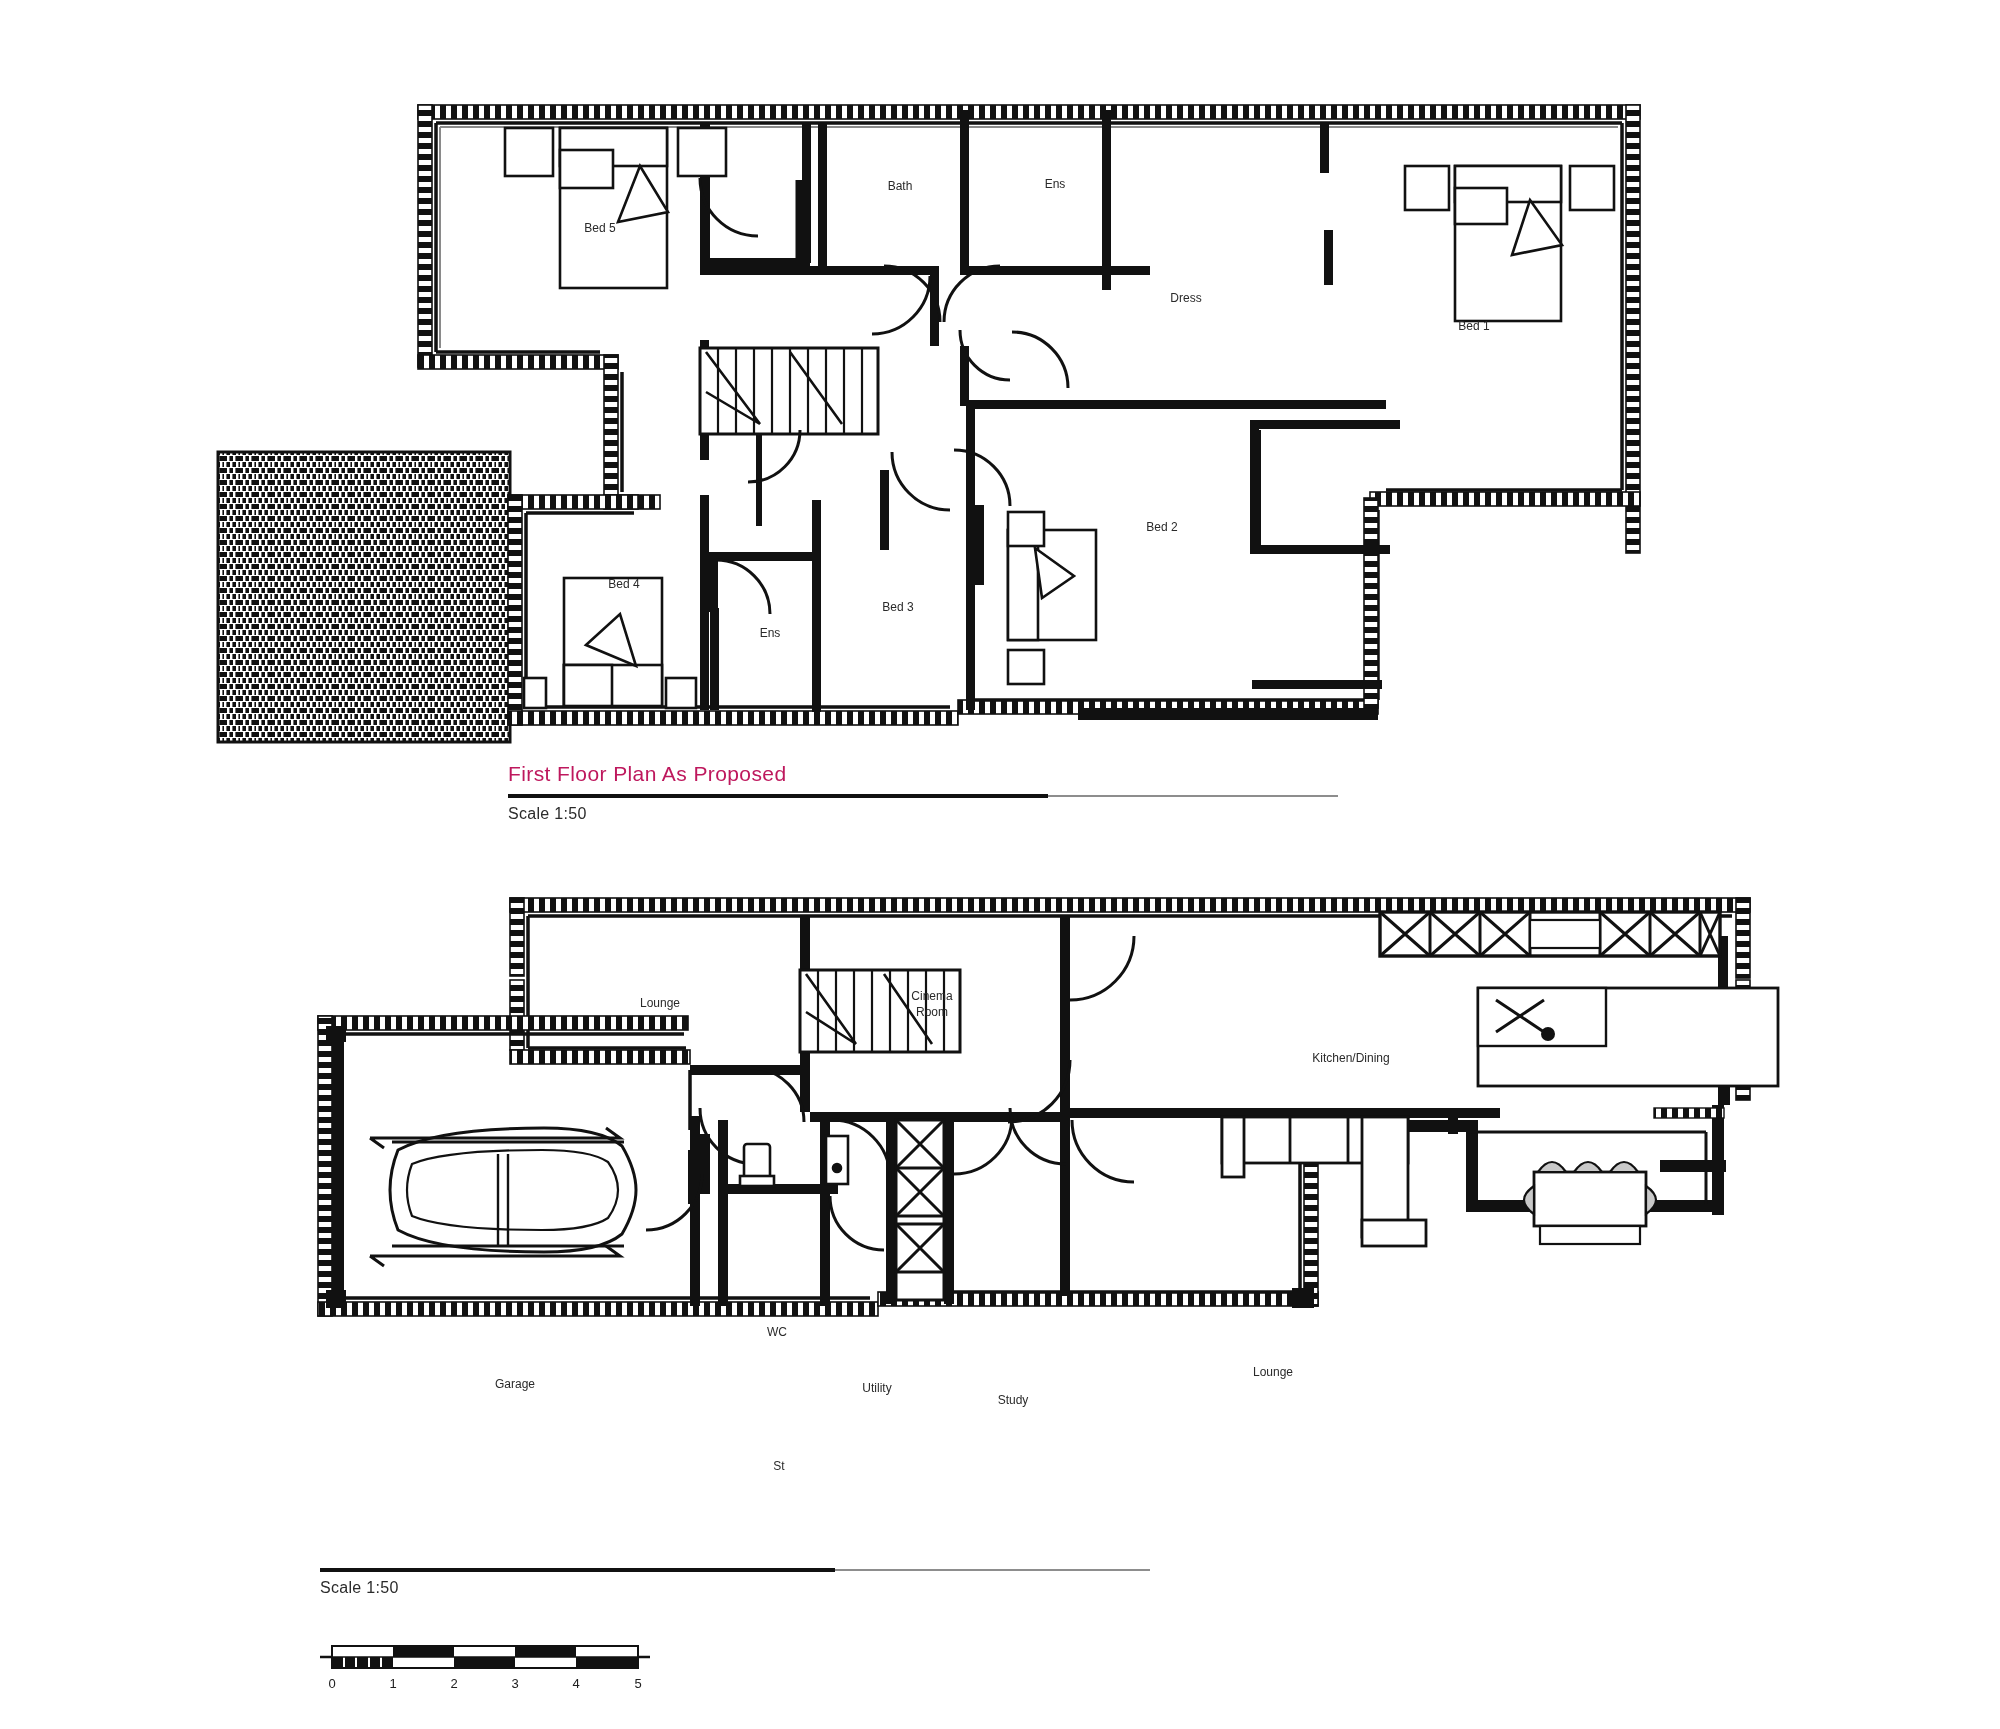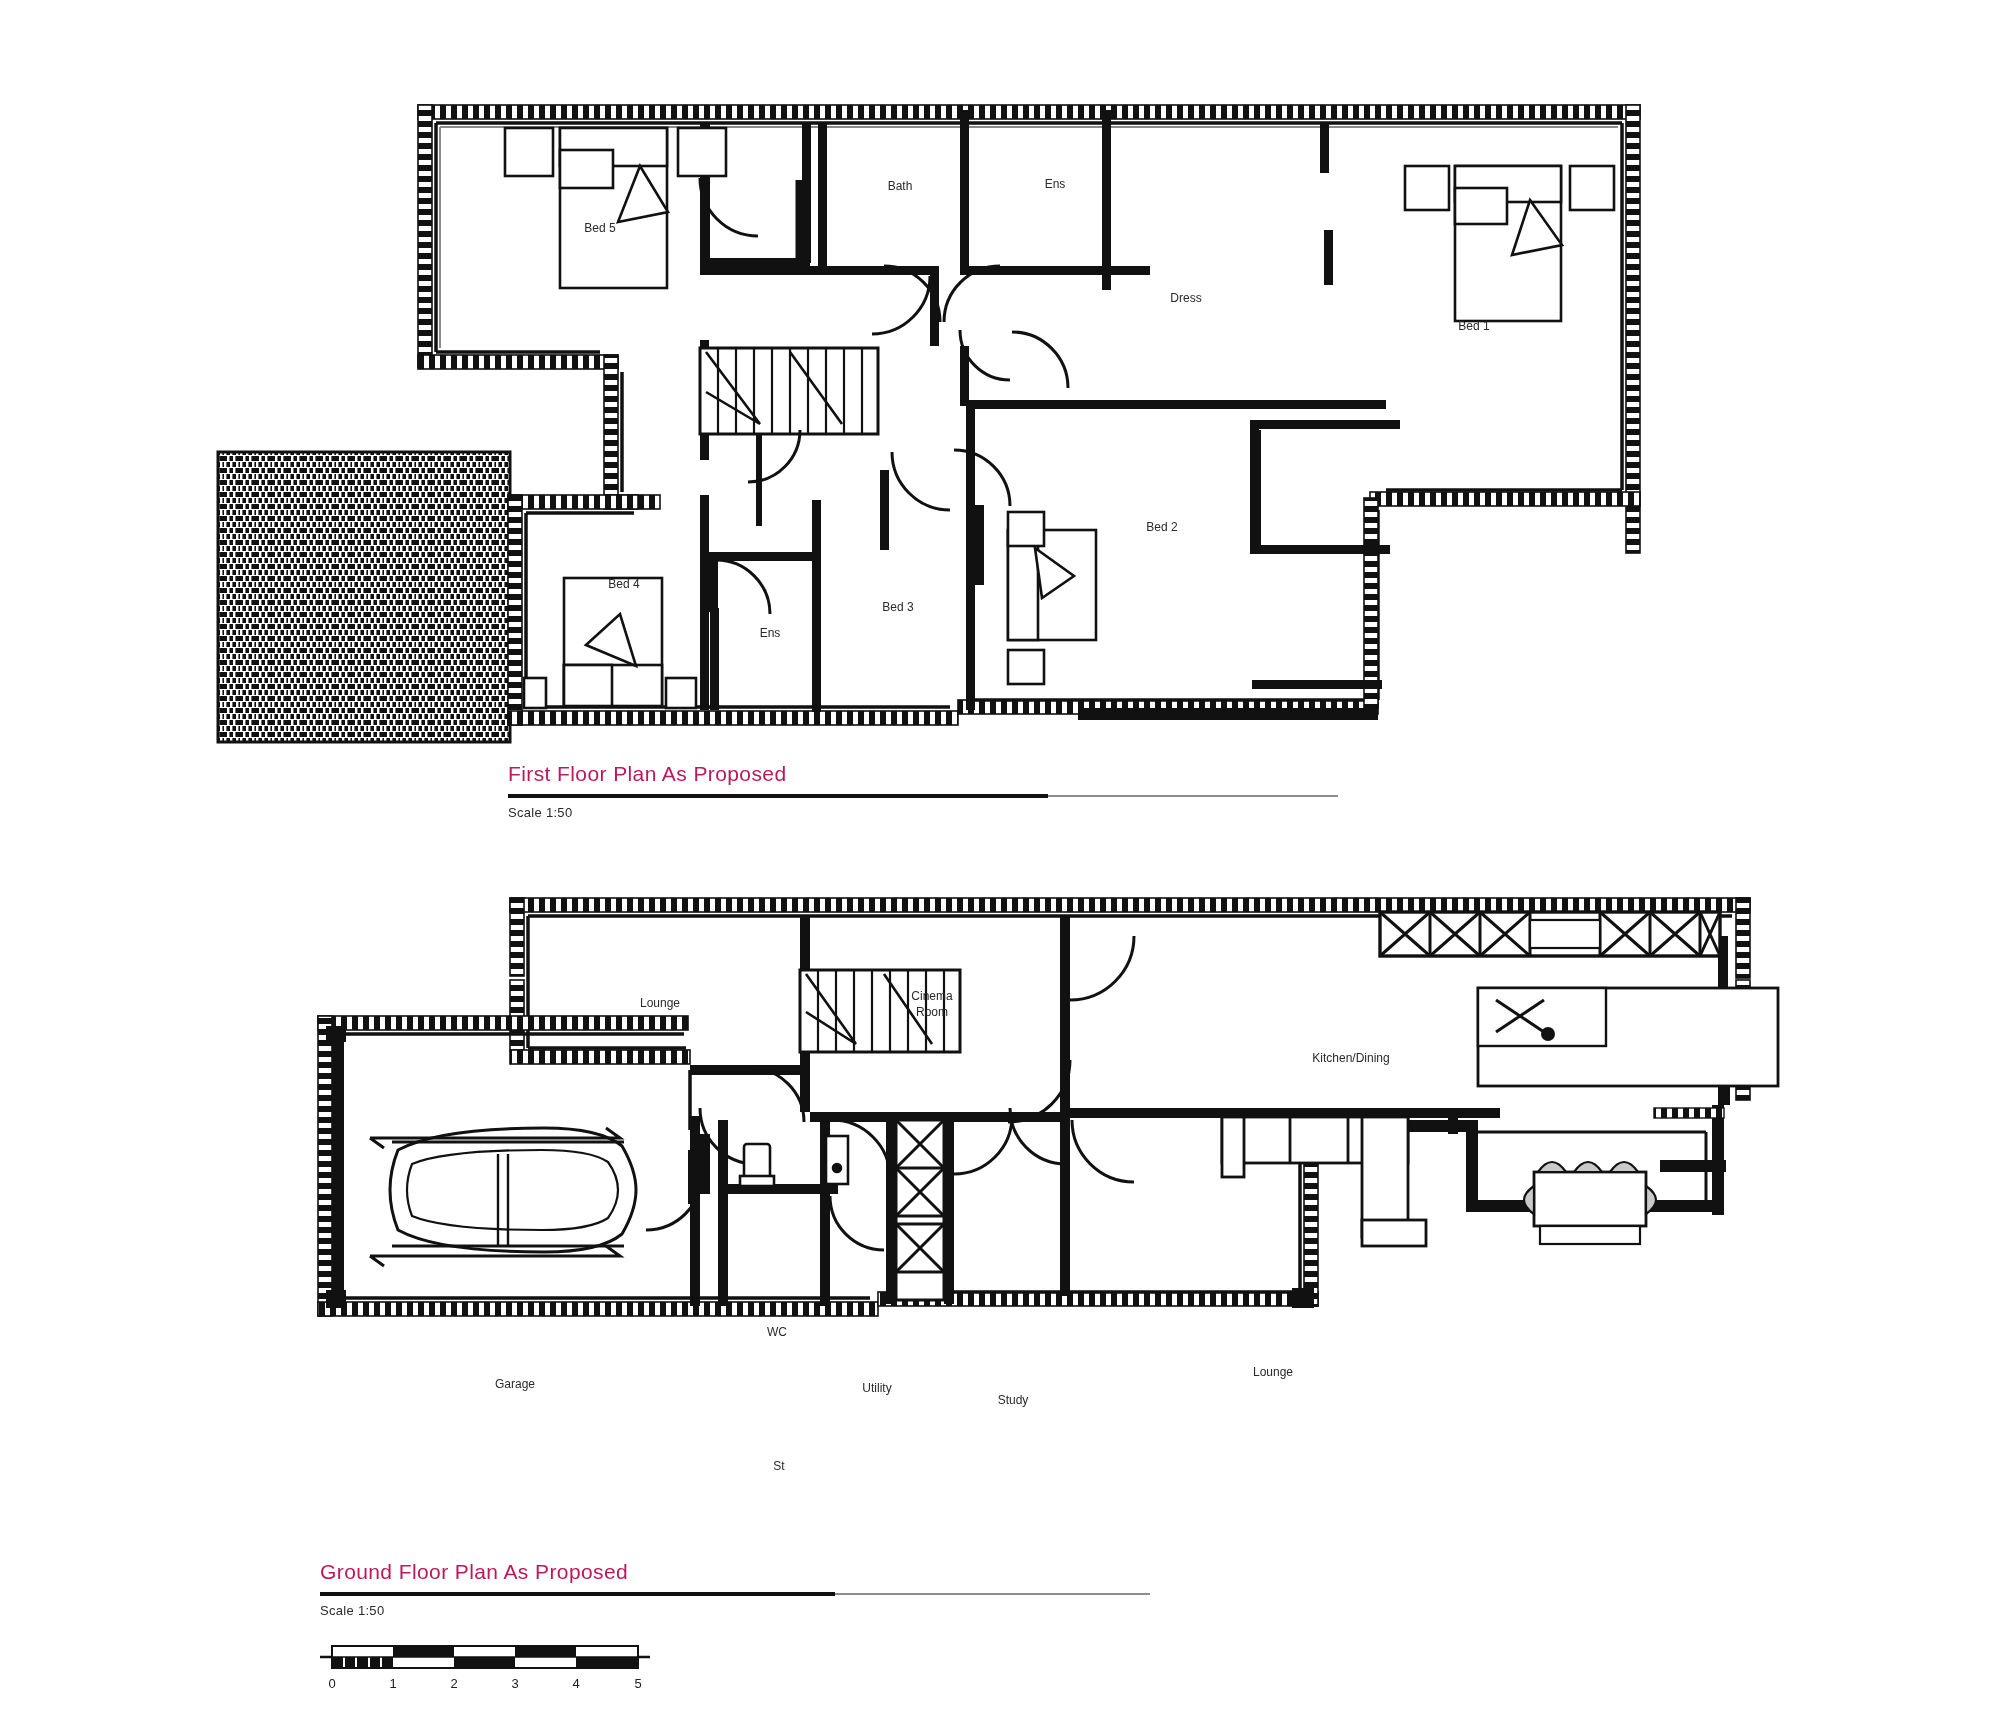--- a/index.html
+++ b/index.html
@@ -25,21 +25,21 @@
     font-size:21px;letter-spacing:.4px;color:#be185d;
     font-family:"Liberation Sans", sans-serif;white-space:nowrap;
   }
   .title-rule{position:relative;height:6px;margin:7px 0 6px 0;}
   .title-rule .thick{position:absolute;left:0;top:1px;height:4px;background:#111;}
   .title-rule .thin{position:absolute;top:2px;height:1.5px;background:#8d8d8d;}
   #first-floor-titleblock .title-rule .thick{width:65%;}
   #first-floor-titleblock .title-rule .thin{left:65%;width:35%;}
   #ground-floor-titleblock .title-rule .thick{width:62%;}
   #ground-floor-titleblock .title-rule .thin{left:62%;width:38%;}
-  .plan-scale{font-size:13px;color:#2b2b2b;letter-spacing:.3px;}
+  .plan-scale{font-size:16px;color:#2b2b2b;letter-spacing:.3px;}
 
   
   #scale-bar{position:absolute;left:320px;top:1642px;width:360px;height:80px;}
   #scale-bar .ticks{position:relative;height:26px;}
   #scale-bar .labels{position:relative;height:22px;margin-top:8px;}
   #scale-bar .labels span{
     position:absolute;transform:translateX(-50%);
     font-size:13px;color:#202020;
   }
 </style>
@@ -427,21 +427,20 @@
           <text x="779" y="650">St</text>
           <text x="877" y="572">Utility</text>
           <text x="1013" y="584">Study</text>
           <text x="1273" y="556">Lounge</text>
         </g>
       </g>
     </svg>
   </div>
 
   <div class="titleblock" id="ground-floor-titleblock">
-    <div class="plan-title">Ground Floor Plan As Proposed</div>
     <div class="title-rule">
       <div class="thick"></div>
         <div class="thin"></div>
     </div>
     <div class="plan-scale">Scale 1:50</div>
   </div>
 
   <div id="scale-bar">
     <div class="ticks">
       <svg width="330" height="30" viewBox="0 0 330 30">

